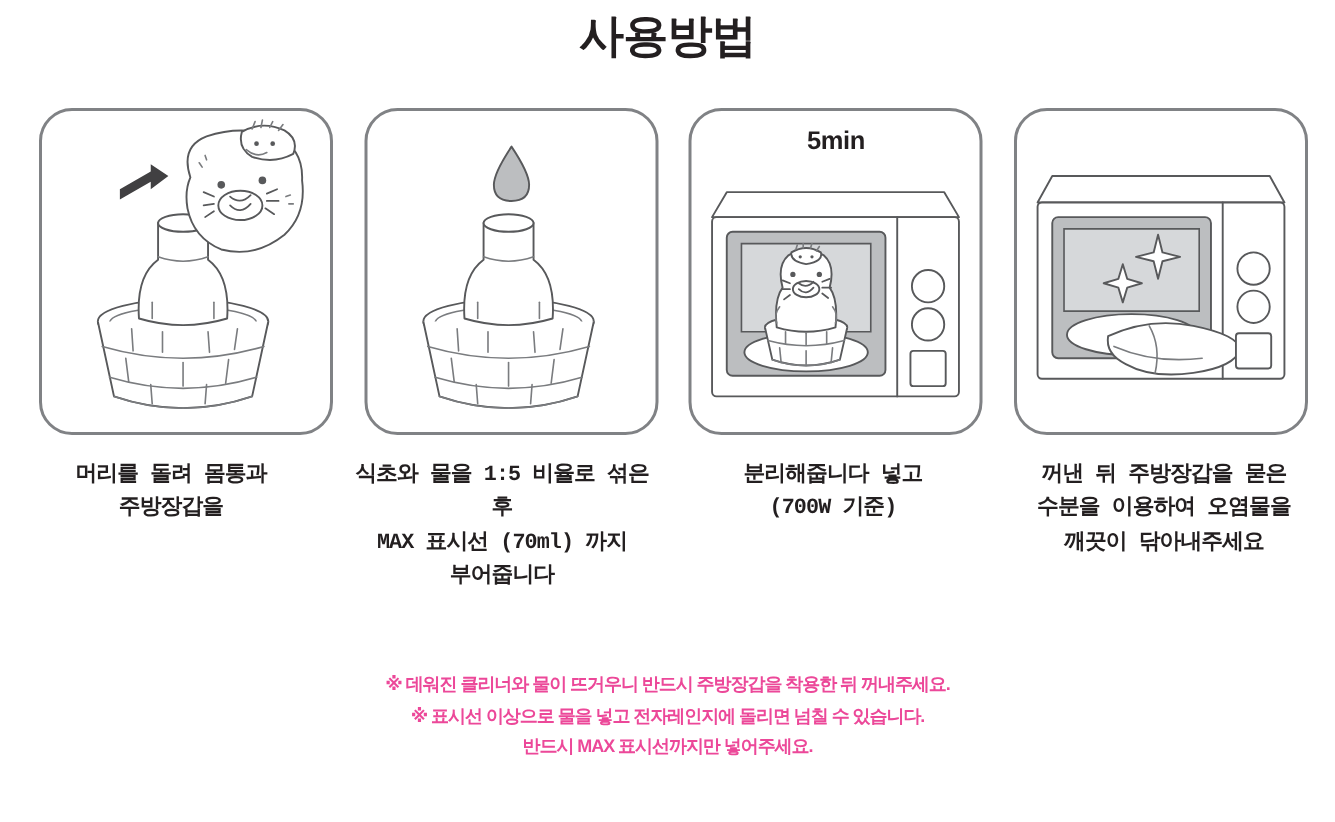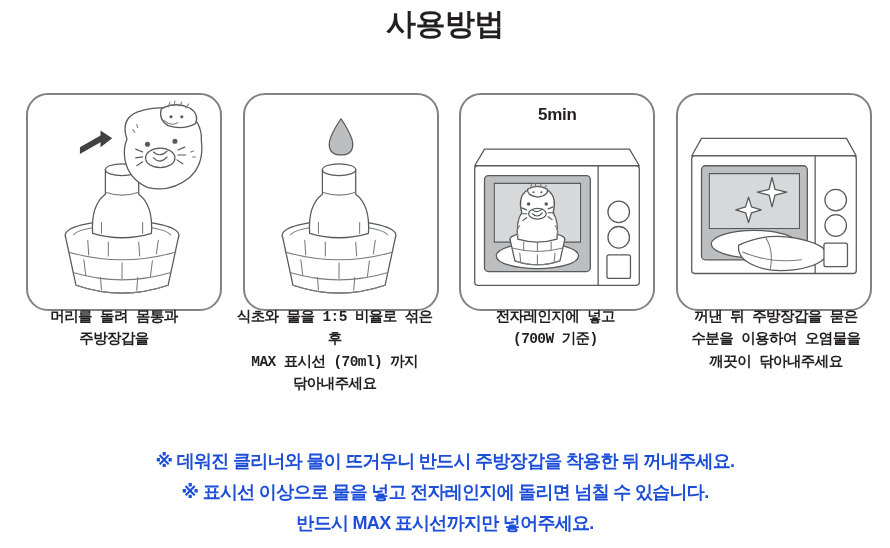--- a/index.html
+++ b/index.html
@@ -42,21 +42,20 @@
   }
   .panel {
     width: 196px;
     height: 218px;
     border: 2px solid #808285;
     border-radius: 22px;
     box-sizing: border-box;
     position: relative;
     background: #ffffff;
     overflow: hidden;
-    margin-top: 21px;
   }
   .panel svg {
     position: absolute;
     top: 0;
     left: 0;
     width: 100%;
     height: 100%;
     display: block;
   }
   .minlabel {
@@ -89,25 +88,25 @@
     font-family: Liberation Mono, monospace;
   }
   .notes {
     position: absolute;
     top: 446px;
     left: 0;
     width: 890px;
     text-align: center;
   }
   .note {
-    font-size: 18px;
+    font-size: 12px;
     font-weight: bold;
     line-height: 1.72;
     letter-spacing: -0.7px;
-    color: #1d4ed8;
+    color: #ec4899;
     white-space: nowrap;
   }
   .st-line { fill: none; stroke: #58595b; stroke-width: 1.3; stroke-linecap: round; stroke-linejoin: round; }
   .st-thin { fill: none; stroke: #7a7c7f; stroke-width: 1.1; stroke-linecap: round; stroke-linejoin: round; }
   .st-fillw { fill: #ffffff; stroke: #58595b; stroke-width: 1.3; stroke-linejoin: round; }
   .st-gray { fill: #bcbec0; stroke: #58595b; stroke-width: 1.3; stroke-linejoin: round; }
   .st-dark { fill: #414042; stroke: none; }
   .st-face { fill: none; stroke: #58595b; stroke-width: 1.2; stroke-linecap: round; }
   .st-dot { fill: #58595b; }
 </style>
@@ -282,24 +281,24 @@
   </div>
 
   <div class="captions">
     <div class="caption">
       <div>머리를 돌려 몸통과</div>
       <div>주방장갑을</div>
     </div>
     <div class="caption">
       <div>식초와 물을 1:5 비율로 섞은 후</div>
       <div>MAX 표시선 (70ml) 까지</div>
-      <div>닦아내주세요</div>
+      <div>부어줍니다</div>
     </div>
     <div class="caption">
-      <div>전자레인지에 넣고</div>
+      <div>분리해줍니다 넣고</div>
       <div>(700W 기준)</div>
     </div>
     <div class="caption">
       <div>꺼낸 뒤 주방장갑을 묻은</div>
       <div>수분을 이용하여 오염물을</div>
       <div>깨끗이 닦아내주세요</div>
     </div>
   </div>
 
   <div class="notes">

